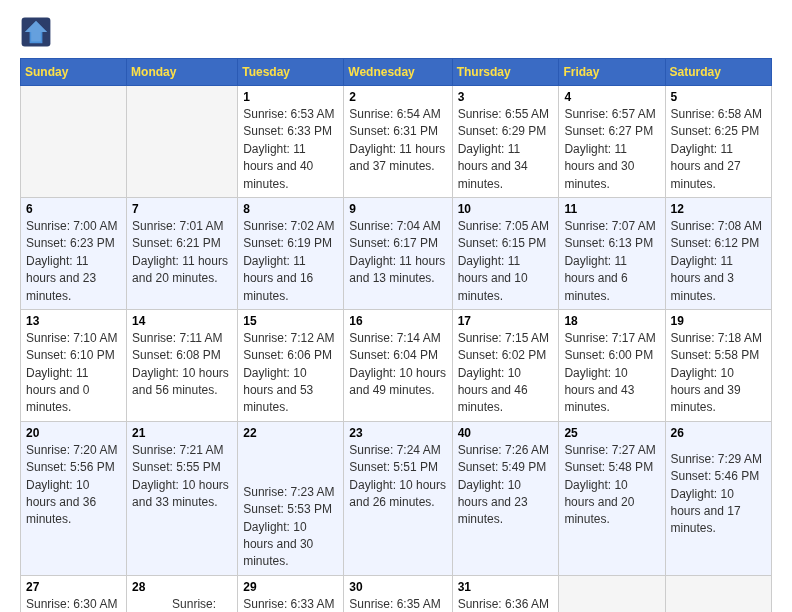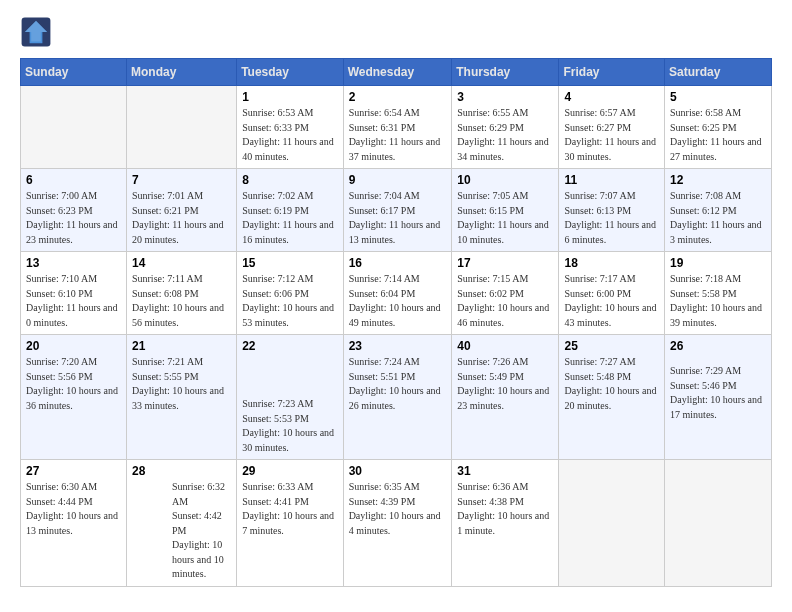--- a/index.html
+++ b/index.html
@@ -46,21 +46,21 @@
       font-size: 16px;
       color: #555;
     }
     .calendar {
       width: 100%;
       border-collapse: collapse;
       font-size: 11px;
     }
     .calendar th {
       background: #3a6bc4;
-      color: #e5e5e5;
+      color: #fde047;
       padding: 6px 4px;
       text-align: left;
       font-size: 12px;
       font-weight: bold;
       border: 1px solid #2a5ab4;
     }
     .calendar td {
       border: 1px solid #ccc;
       vertical-align: top;
       padding: 4px 5px;
@@ -71,24 +71,23 @@
     .calendar td.empty {
       background: #f5f5f5;
     }
     .day-num {
       font-weight: bold;
       font-size: 12px;
       display: block;
       margin-bottom: 2px;
     }
     .day-info {
-      font-size: 10px;
+      font-size: 12px;
       color: #333;
       line-height: 1.45;
-      font-family: Liberation Serif, serif;
     }
     .row-shade td {
       background: #f0f4ff;
     }
   </style>
 </head>
 <body>
 
 <div class="page">
   <div class="header">

